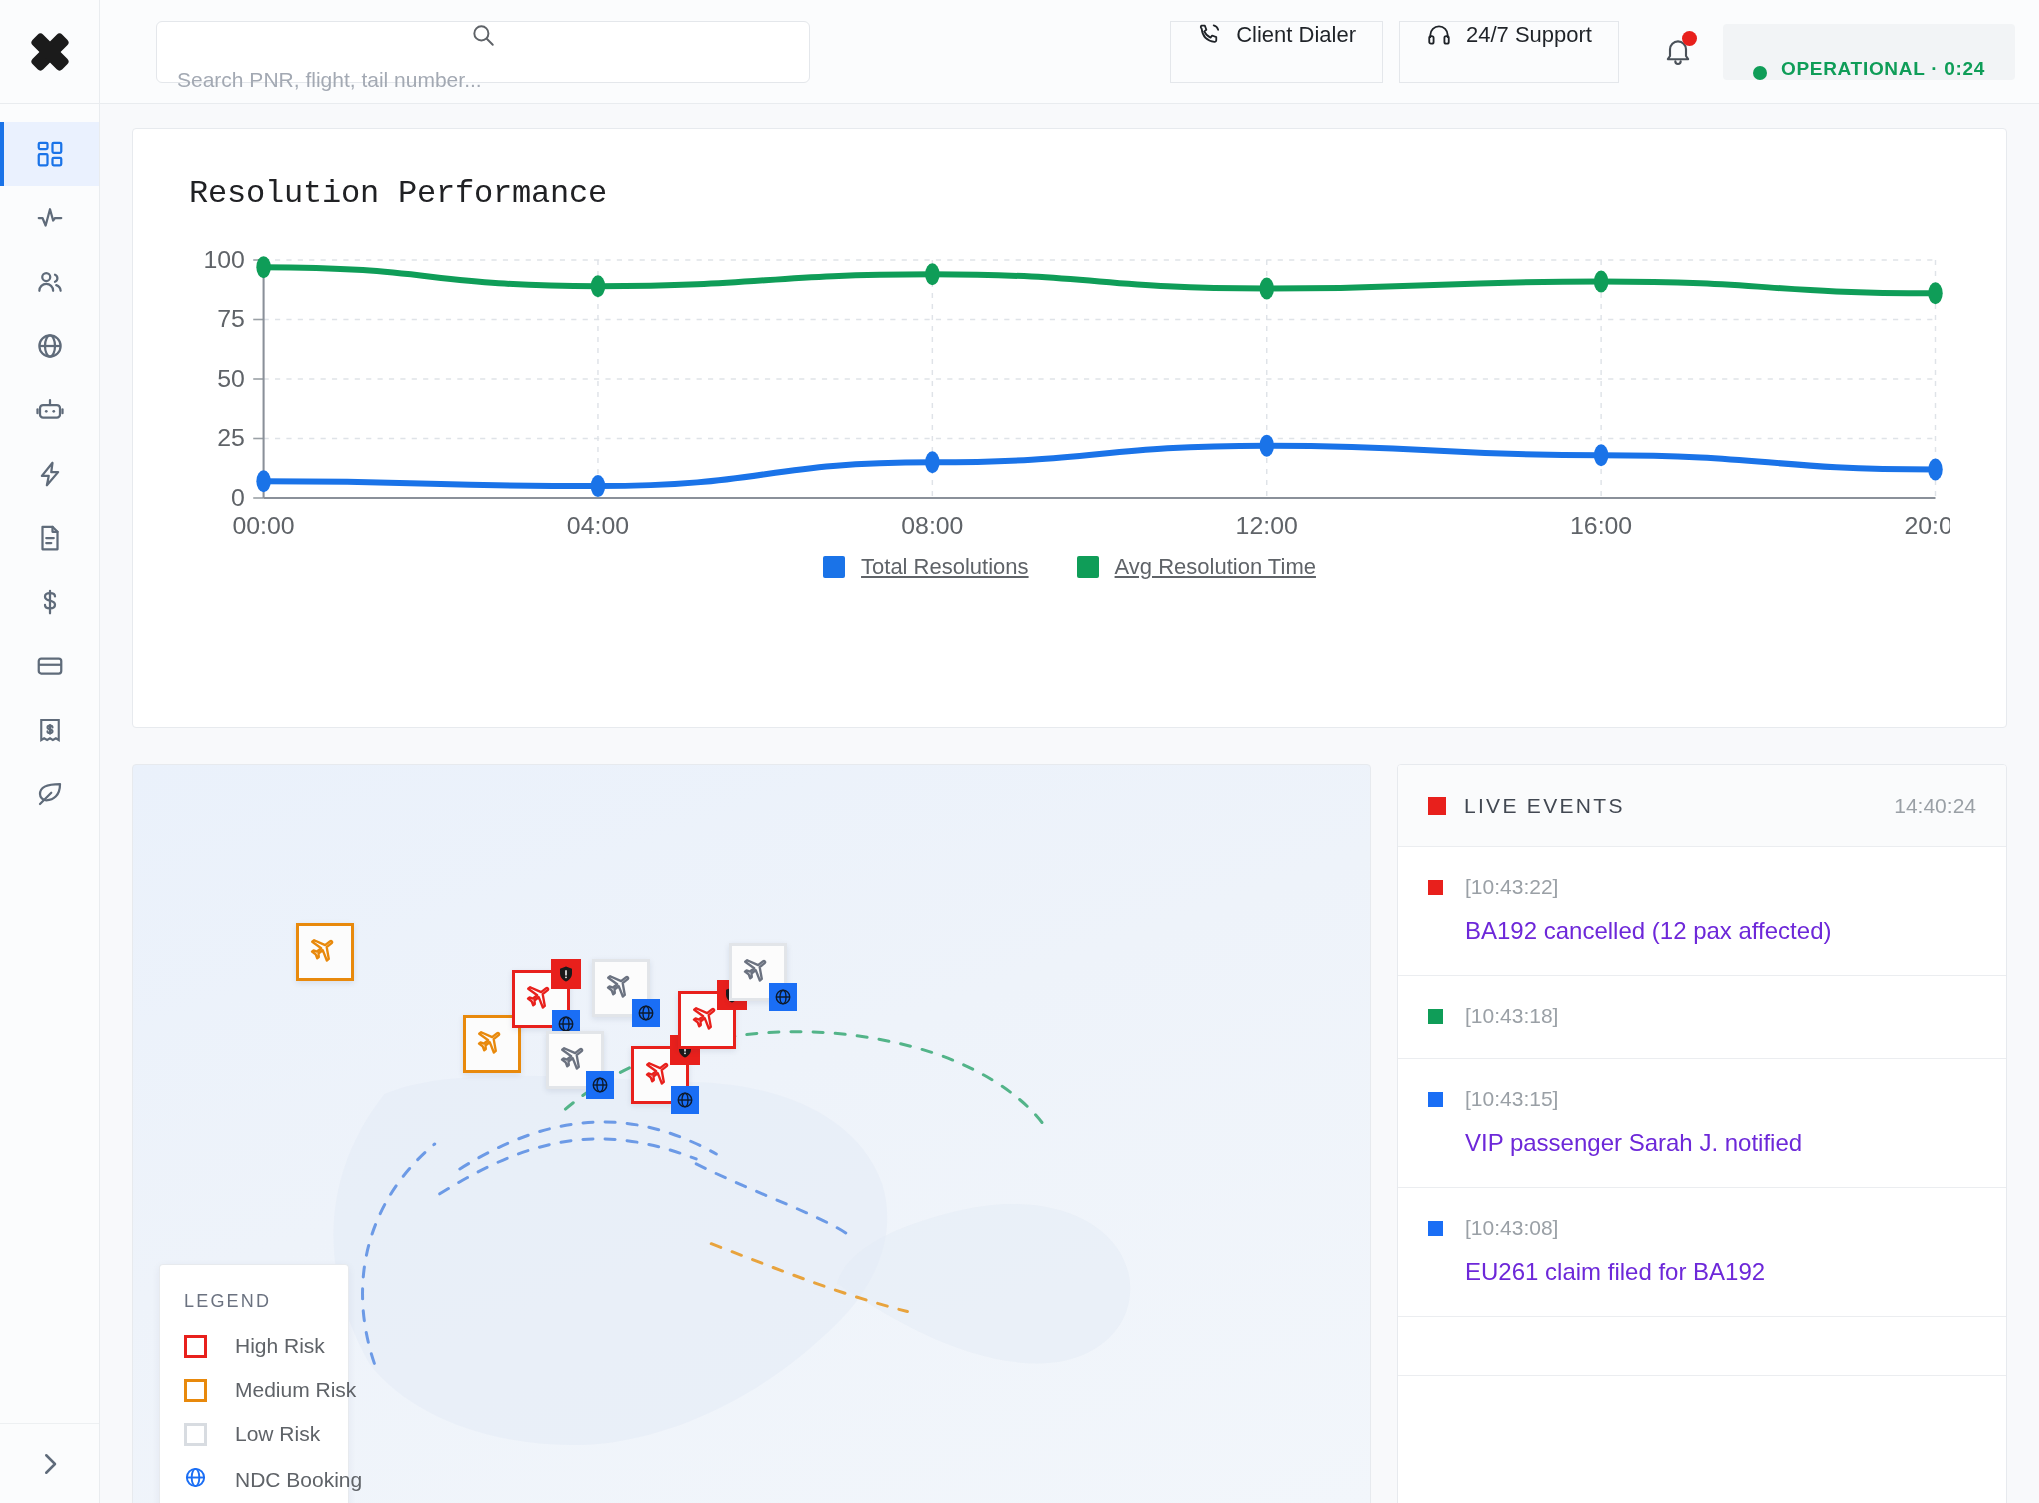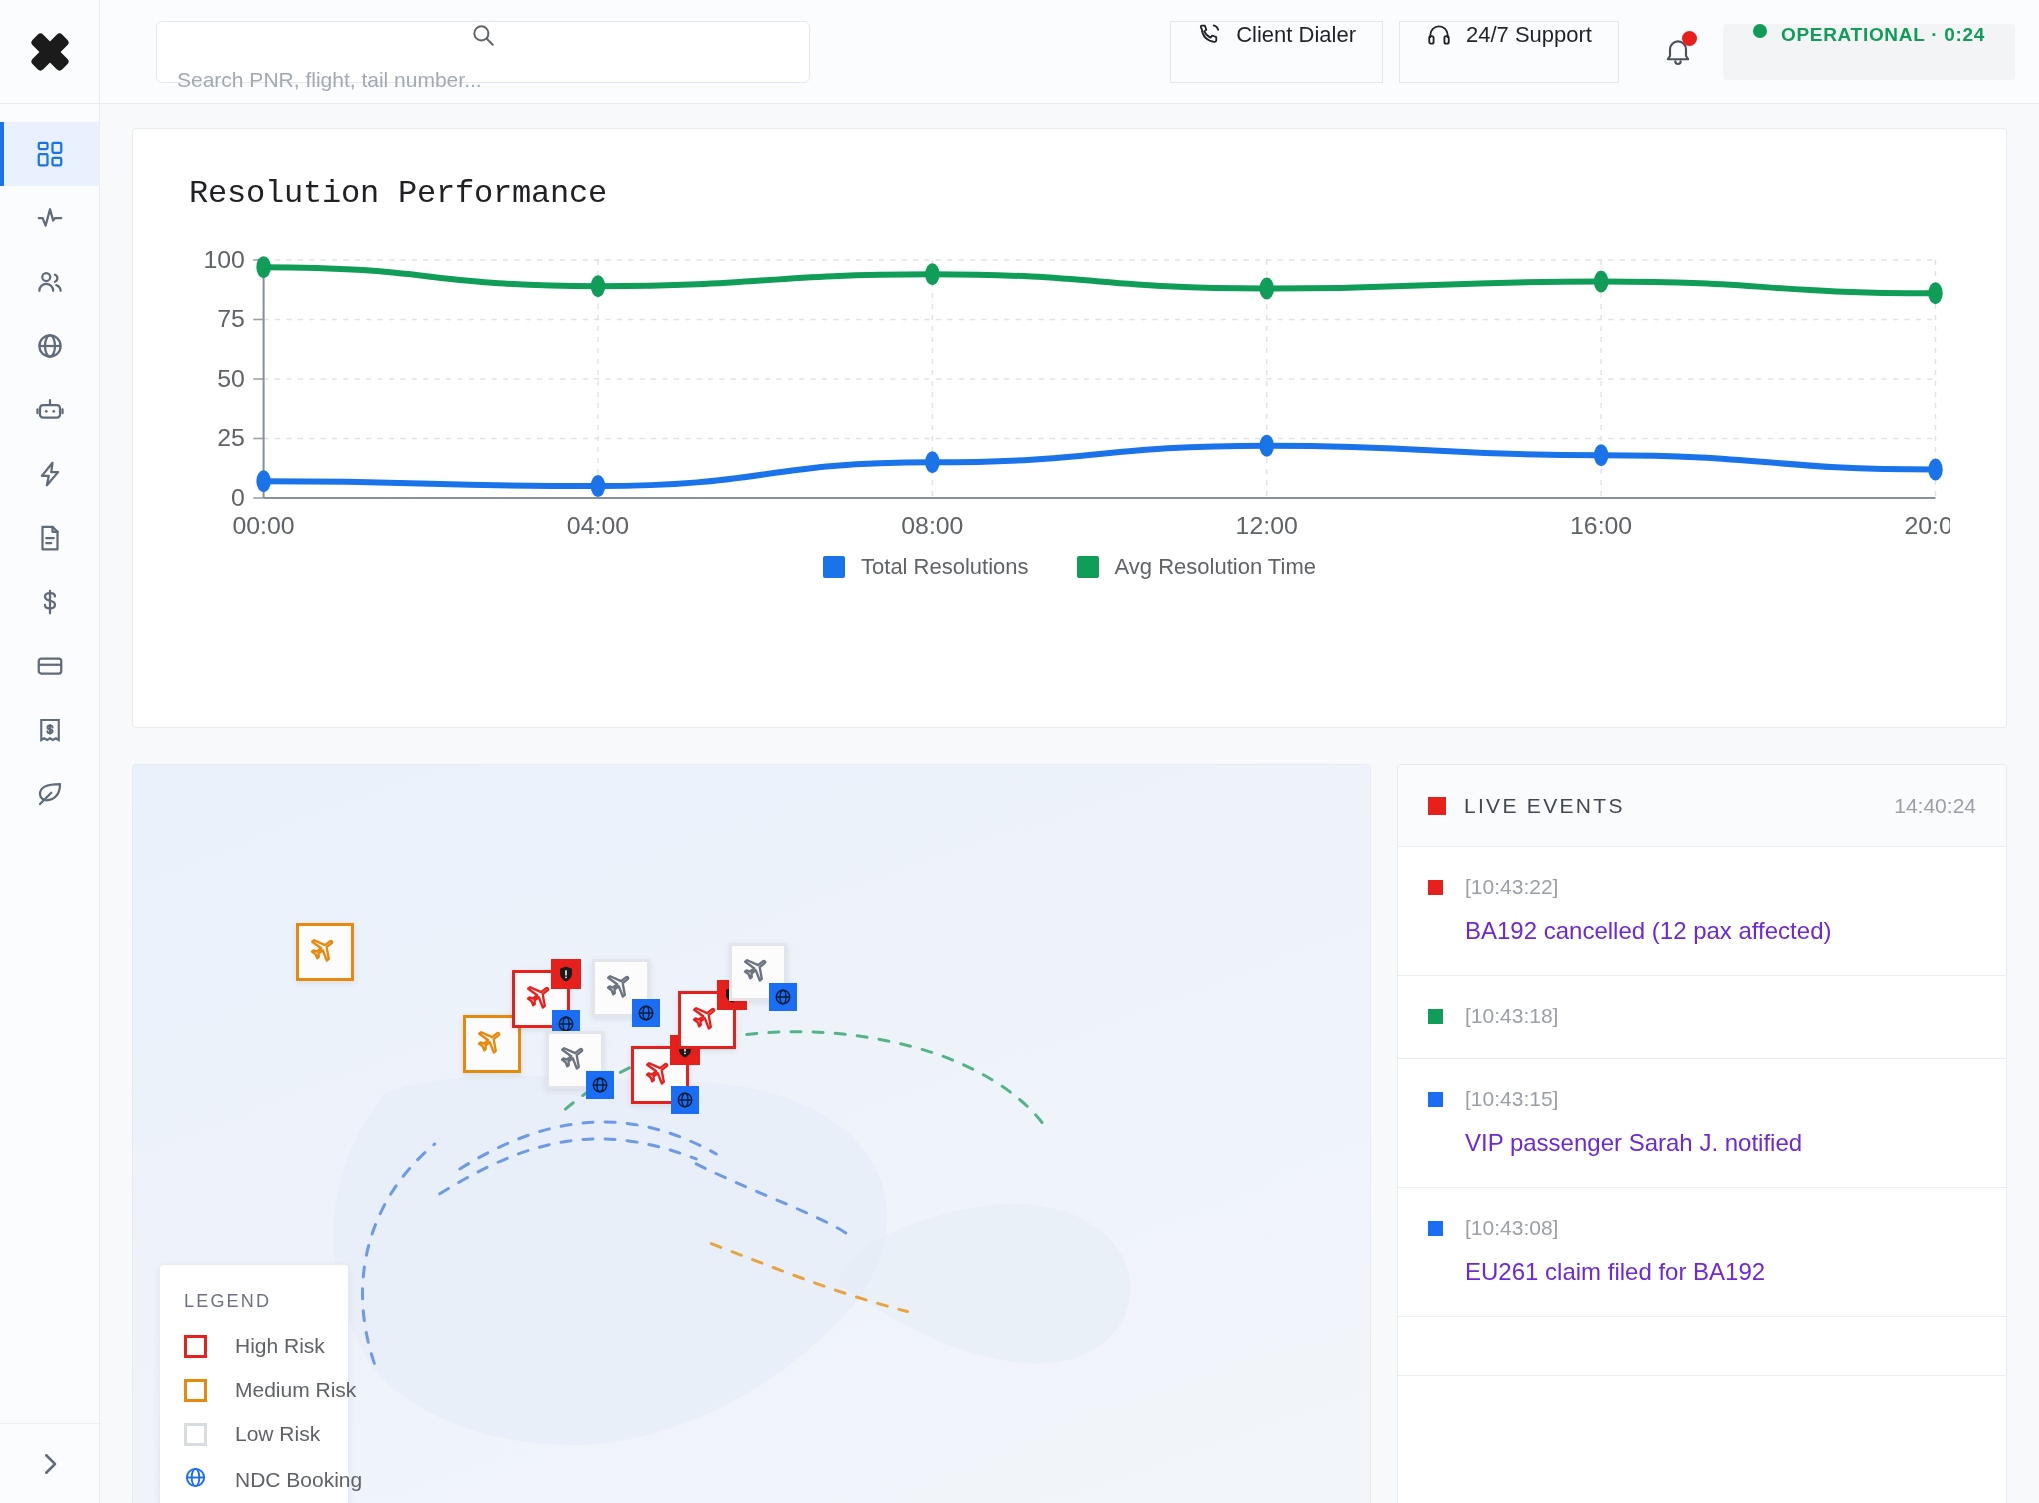--- a/index.html
+++ b/index.html
@@ -78,21 +78,21 @@
     display: flex; align-items: center; justify-content: center;
     margin: 0 14px 0 28px; cursor: pointer;
   }
   .bell-dot {
     position: absolute; top: 10px; right: 12px;
     width: 15px; height: 15px; border-radius: 50%;
     background: #e8201c;
   }
   .status-pill {
     height: 56px;
-    display: flex; align-items: flex-start; gap: 14px;
+    display: flex; align-items: flex-end; gap: 14px;
     padding: 0 30px;
     background: #f2f4f6;
     border-radius: 4px;
     font-size: 19px; letter-spacing: 0.7px;
     color: #0f9d58; font-weight: 600;
   }
   .status-dot { width: 14px; height: 14px; border-radius: 50%; background: #0f9d58; }
 
   
   .body { flex: 1; display: flex; min-height: 0; }
@@ -143,21 +143,21 @@
   .chart-card { height: 600px; padding: 46px 56px 0 56px; position: relative; }
   .chart-title { font-size: 32px; font-weight: 400; color: #202124; letter-spacing: -0.2px; font-family: Liberation Mono, monospace; }
   .chart-area { position: relative; margin-top: 38px; height: 270px; }
   .chart-svg { display: block; width: 100%; height: 300px; }
   .legend-row {
     display: flex; justify-content: center; align-items: center; gap: 48px;
     margin-top: 34px;
   }
   .legend-item { display: flex; align-items: center; gap: 16px; cursor: pointer; }
   .legend-swatch { width: 22px; height: 22px; border-radius: 2px; }
-  .legend-label { font-size: 22px; color: #5f6368; }
+  .legend-label { font-size: 22px; color: #5f6368; text-decoration: underline; }
 
   
   .lower { display: flex; gap: 26px; margin-top: 36px; height: 750px; }
   .map-card {
     flex: 1; position: relative; overflow: hidden;
     background: linear-gradient(160deg,#eaf1fb 0%, #eef3fa 45%, #f2f6fb 100%);
     border: 1px solid #e7eaee; border-radius: 4px;
   }
   .map-svg { position: absolute; inset: 0; width: 100%; height: 100%; }
 

